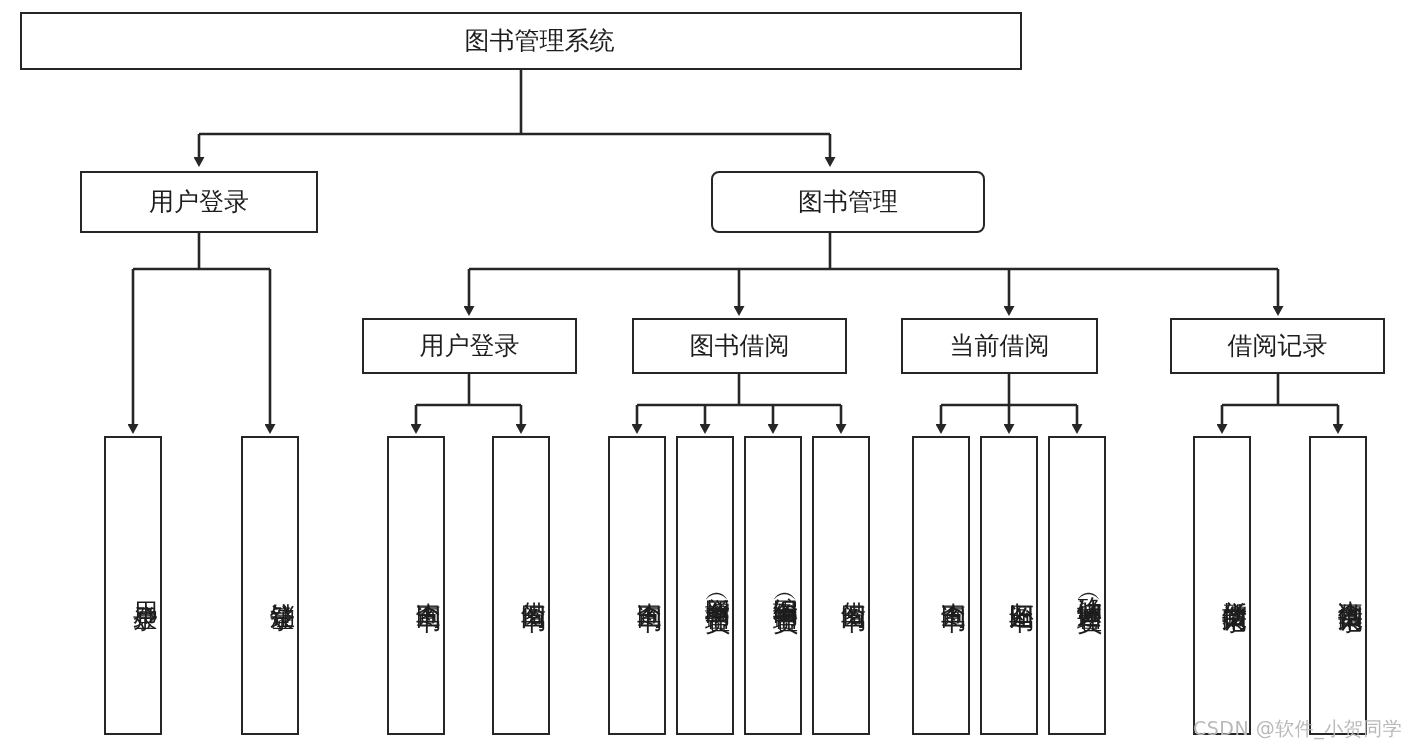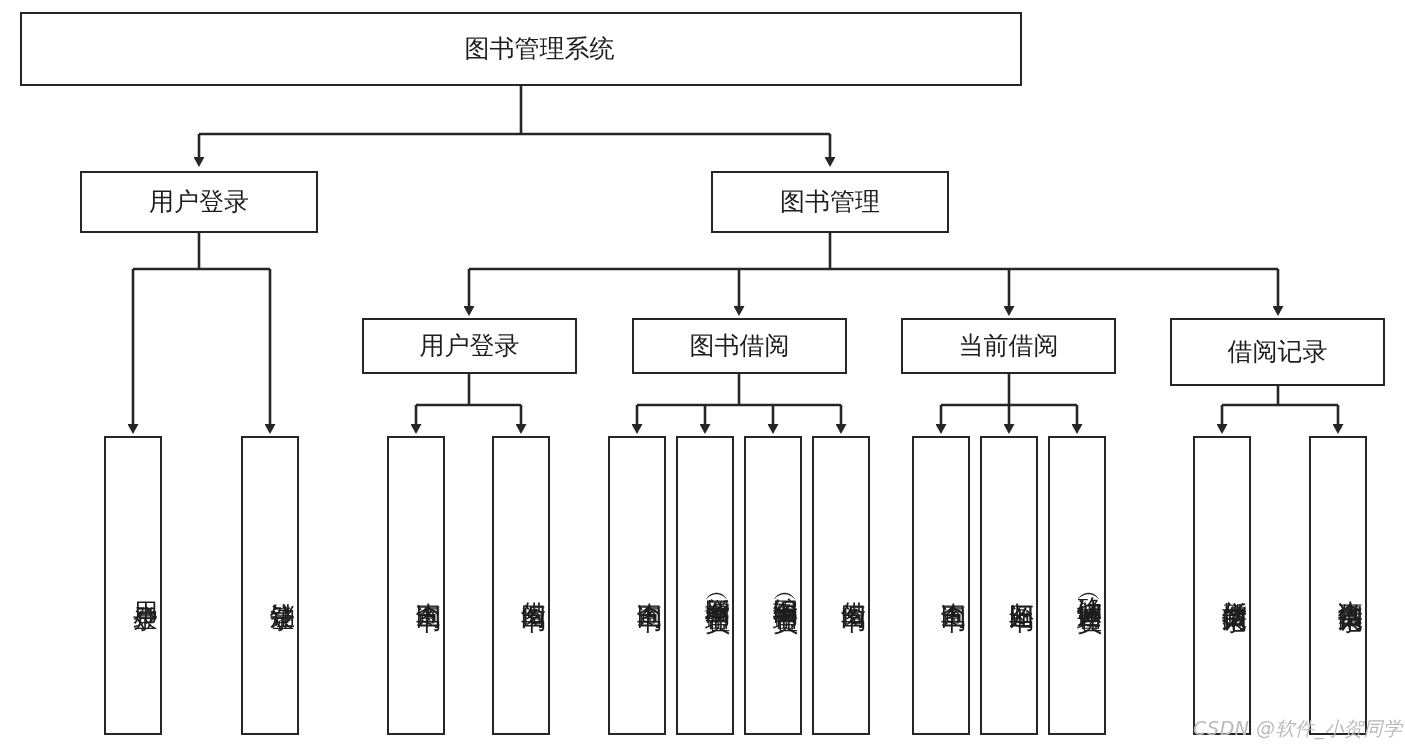--- a/index.html
+++ b/index.html
@@ -113,41 +113,41 @@
       <path d="M1009,405 L1009,425" marker-end="url(#arrow)"></path>
       <path d="M1077,405 L1077,425" marker-end="url(#arrow)"></path>
 
       <path d="M1278,374 L1278,405"></path>
       <path d="M1222,405 L1338,405"></path>
       <path d="M1222,405 L1222,425" marker-end="url(#arrow)"></path>
       <path d="M1338,405 L1338,425" marker-end="url(#arrow)"></path>
     </g>
   </svg>
 
-  <div class="node h" style="left:20px; top:12px; width:1002px; height:74px;padding-left:37px;">
+  <div class="node h" style="left:20px; top:12px; width:1002px; height:58px;padding-left:37px;">
     <span class="node-label">图书管理系统</span>
   </div>
 
   <div class="node h" style="left:80px; top:171px; width:238px; height:62px;">
     <span class="node-label">用户登录</span>
   </div>
-  <div class="node h" style="left:711px; top:171px; width:238px; height:62px;">
+  <div class="node h" style="left:711px; top:171px; width:274px; height:62px;border-radius:8px;">
     <span class="node-label">图书管理</span>
   </div>
 
   <div class="node h" style="left:362px; top:318px; width:215px; height:56px;">
     <span class="node-label">用户登录</span>
   </div>
   <div class="node h" style="left:632px; top:318px; width:215px; height:56px;text-align:center;">
     <span class="node-label">图书借阅</span>
   </div>
-  <div class="node h" style="left:901px; top:318px; width:215px; height:56px;">
+  <div class="node h" style="left:901px; top:318px; width:197px; height:56px;">
     <span class="node-label">当前借阅</span>
   </div>
-  <div class="node h" style="left:1170px; top:318px; width:215px; height:68px;">
+  <div class="node h" style="left:1170px; top:318px; width:215px; height:56px;">
     <span class="node-label">借阅记录</span>
   </div>
 
   <div class="node v" style="left:104px; top:436px; width:58px; height:299px;">
     <span class="node-label">用户登录</span>
   </div>
   <div class="node v" style="left:241px; top:436px; width:58px; height:299px;">
     <span class="node-label">注销登录</span>
   </div>
 
@@ -181,15 +181,15 @@
     <span class="node-label">确认归还（管理员）</span>
   </div>
 
   <div class="node v" style="left:1193px; top:436px; width:58px; height:299px;">
     <span class="node-label">新增借阅记录</span>
   </div>
   <div class="node v" style="left:1309px; top:436px; width:58px; height:299px;">
     <span class="node-label">查询借阅记录</span>
   </div>
 
-  <div class="watermark" style="left:1193px; top:716px;font-style:italic;">CSDN @软件_小贺同学</div>
+  <div class="watermark" style="left:1193px; top:716px;">CSDN @软件_小贺同学</div>
 
 </div>
 
 </body></html>

